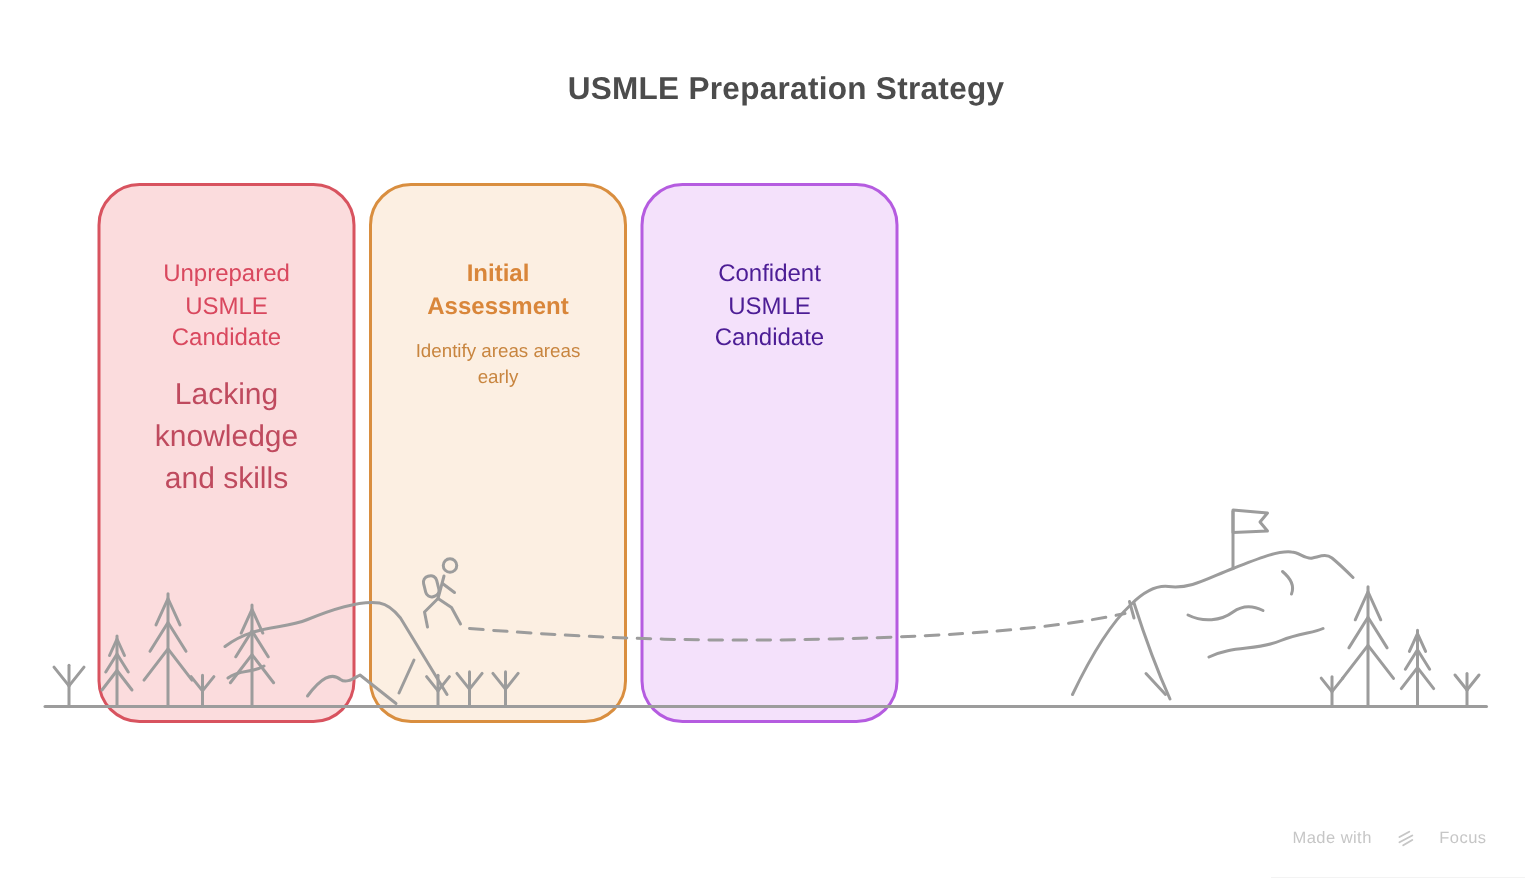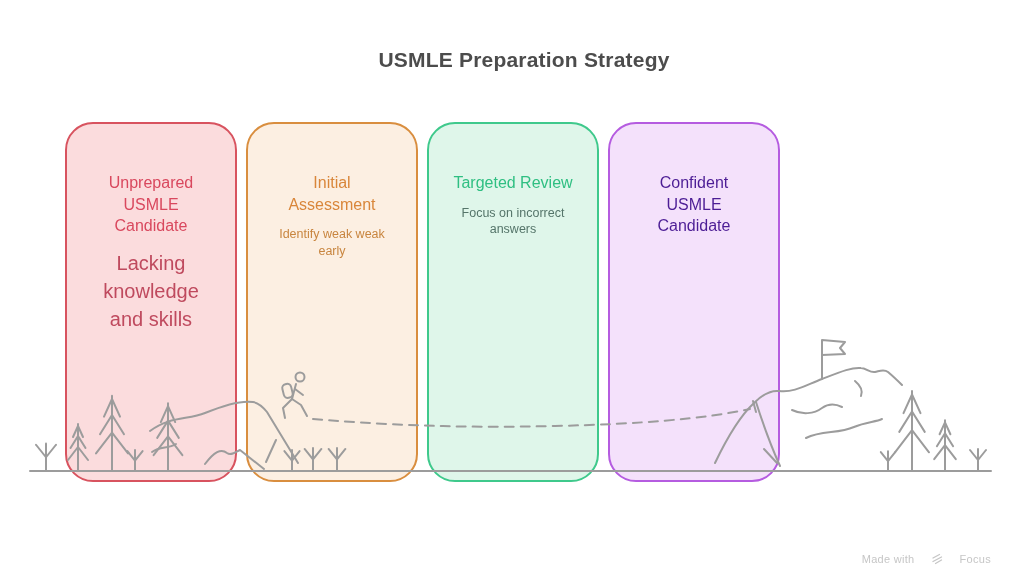--- a/index.html
+++ b/index.html
@@ -49,29 +49,25 @@
   <div class="page-title">USMLE Preparation Strategy</div>
 
   <div class="cards">
 
     <div class="card" style="background: rgb(251, 220, 221); border-color: rgb(216, 83, 95);">
       <div class="card-title" style="color: rgb(217, 72, 94);">Unprepared USMLE Candidate</div>
       <div class="card-subtitle lg" style="color: rgb(191, 74, 94);">Lacking knowledge and skills</div>
     </div>
 
     <div class="card" style="background: rgb(252, 239, 226); border-color: rgb(217, 142, 63);">
-      <div class="card-title" style="color: rgb(217, 134, 58);">Initial Assessment</div>
-      <div class="card-subtitle" style="color: rgb(200, 133, 63);">Identify weak weak early</div>
+      <div class="card-title" style="color: rgb(217, 134, 58); font-weight: bold;">Initial Assessment</div>
+      <div class="card-subtitle" style="color: rgb(200, 133, 63);">Identify areas areas early</div>
     </div>
 
 
-    <div class="card" style="background: rgb(223, 246, 234); border-color: rgb(63, 201, 140);">
-      <div class="card-title" style="color: rgb(47, 191, 130);">Targeted Review</div>
-      <div class="card-subtitle" style="color: rgb(85, 117, 106);">Focus on incorrect answers</div>
-    </div>
 
     <div class="card" style="background: rgb(244, 225, 251); border-color: rgb(181, 92, 224);">
       <div class="card-title" style="color: #4c1d95;">Confident USMLE Candidate</div>
     </div>
 
   </div>
 
   <svg class="art" viewBox="0 0 1024 585" xmlns="http://www.w3.org/2000/svg">
     <defs>
       <g id="pine">

